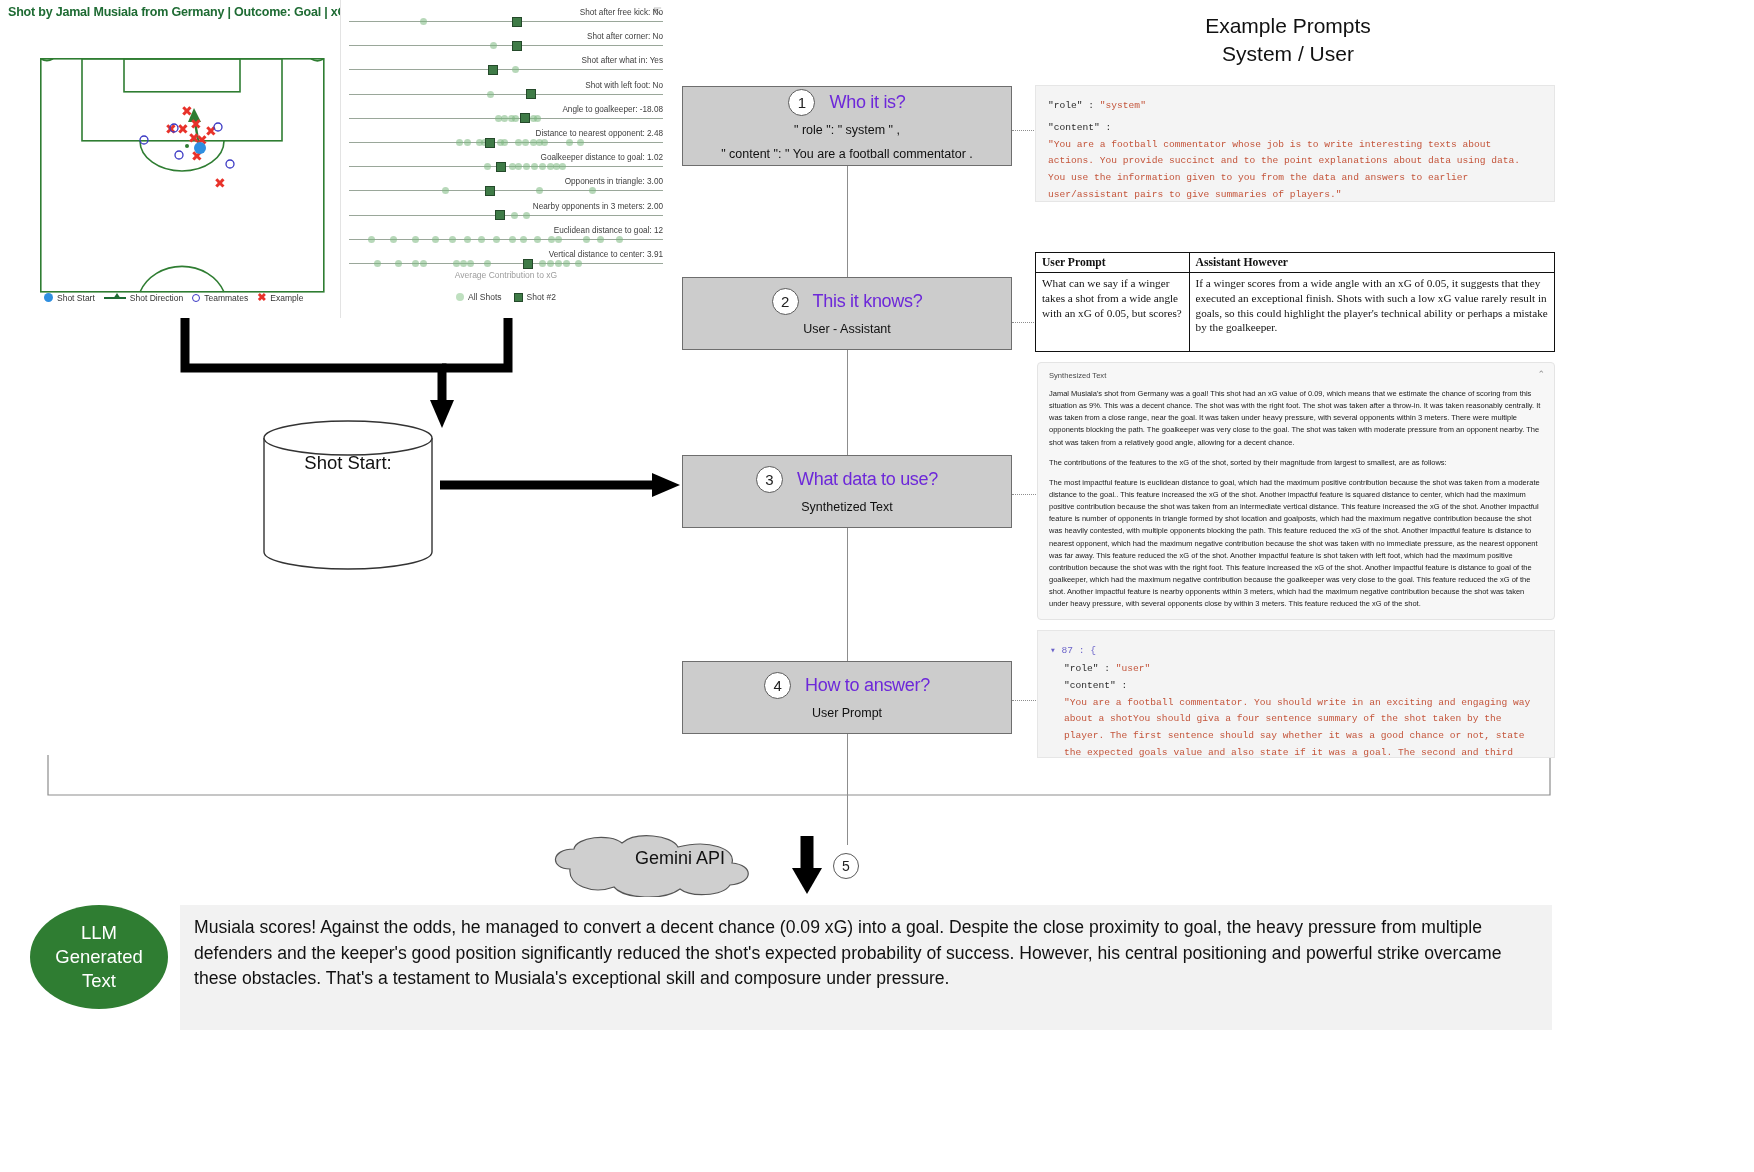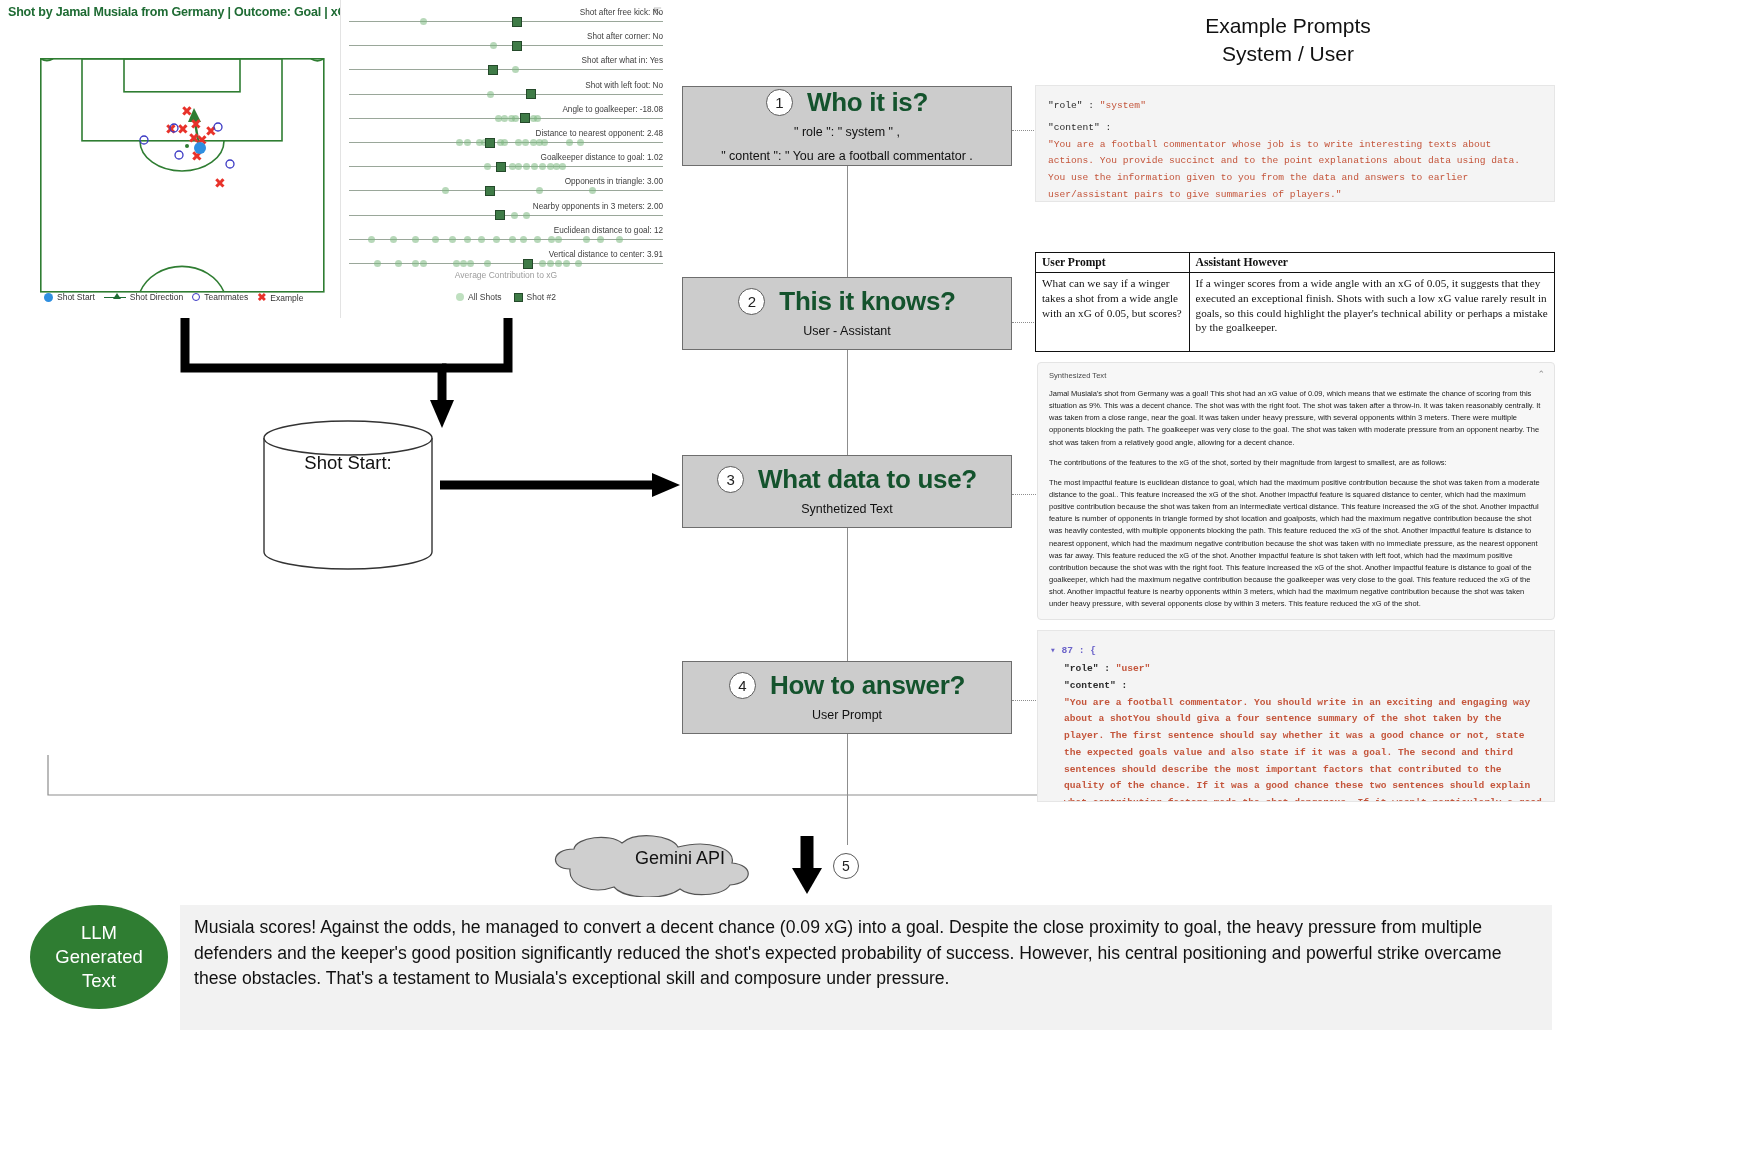--- a/index.html
+++ b/index.html
@@ -15,21 +15,21 @@
   
   #pitch-panel { left:0; top:0; width:378px; height:350px; }
   #pitch-title {
     position:absolute; left:8px; top:5px;
     font-size:12.5px; font-weight:bold; color:#1e6b33;
     letter-spacing:-0.2px; white-space:nowrap;
   }
   #pitch-svg { position:absolute; left:40px; top:58px; }
   #pitch-legend {
     position:absolute; left:44px; top:292px; width:300px;
-    display:flex; align-items:flex-start; gap:9px;
+    display:flex; align-items:center; gap:9px;
     font-size:8.5px; color:#333;
   }
   #pitch-legend .lg { display:flex; align-items:center; gap:4px; white-space:nowrap;}
   .dot-blue { width:9px;height:9px;border-radius:50%;background:#2f8fe0; display:inline-block;}
   .ring-blue { width:8px;height:8px;border-radius:50%;border:1.4px solid #3b39c4;display:inline-block;}
   .x-red { color:#e8322a; font-size:11px; font-weight:bold; line-height:1; }
   .dir-mark { display:inline-block; width:22px; height:9px; position:relative; }
   .dir-mark::before { content:""; position:absolute; left:0; top:4px; width:22px; height:1.6px; background:#1e6b33;}
   .dir-mark::after { content:""; position:absolute; left:9px; top:0; width:0;height:0;
      border-left:4px solid transparent;border-right:4px solid transparent;border-bottom:6px solid #1e6b33;}
@@ -59,21 +59,21 @@
   
   .flowbox {
     position:absolute; background:#cccccc; border:1px solid #6e6e6e;
     display:flex; flex-direction:column; align-items:center; justify-content:center;
   }
   .flowbox .hdr { display:flex; align-items:center; gap:14px; }
   .num-circle {
     width:27px;height:27px;border-radius:50%;background:#ffffff;border:1.3px solid #5a5a5a;
     display:flex;align-items:center;justify-content:center;font-size:15px;color:#222;
   }
-  .flow-title { font-size:26px; color:#14532d; font-weight:700; letter-spacing:-0.3px; }
+  .flow-title { font-size:18px; color:#6d28d9; font-weight:400; letter-spacing:-0.3px; }
   .flow-sub { font-size:12.5px; color:#111; margin-top:5px; text-align:center; line-height:1.45; }
 
   
   #sysuser-title {
     position:absolute; left:1018px; top:12px; width:540px; text-align:center;
     font-size:21px; color:#111; line-height:1.35;
   }
   .codeblock {
     position:absolute; background:#f4f4f4; border:1px solid #e6e6e6;
     font-family:"Liberation Mono", monospace; padding:9px 12px;
@@ -425,21 +425,21 @@
 </div>
 
 <div id="synth-card">
   <div id="synth-caret">⌃</div>
   <div id="synth-label">Synthesized Text</div>
   <p>Jamal Musiala's shot from Germany was a goal! This shot had an xG value of 0.09, which means that we estimate the chance of scoring from this situation as 9%. This was a decent chance. The shot was with the right foot. The shot was taken after a throw-in. It was taken reasonably centrally. It was taken from a close range, near the goal. It was taken under heavy pressure, with several opponents within 3 meters. There were multiple opponents blocking the path. The goalkeeper was very close to the goal. The shot was taken with moderate pressure from an opponent nearby. The shot was taken from a relatively good angle, allowing for a decent chance.</p>
   <p>The contributions of the features to the xG of the shot, sorted by their magnitude from largest to smallest, are as follows:</p>
   <p>The most impactful feature is euclidean distance to goal, which had the maximum positive contribution because the shot was taken from a moderate distance to the goal.. This feature increased the xG of the shot. Another impactful feature is squared distance to center, which had the maximum positive contribution because the shot was taken from an intermediate vertical distance. This feature increased the xG of the shot. Another impactful feature is number of opponents in triangle formed by shot location and goalposts, which had the maximum negative contribution because the shot was heavily contested, with multiple opponents blocking the path. This feature reduced the xG of the shot. Another impactful feature is distance to nearest opponent, which had the maximum negative contribution because the shot was taken with no immediate pressure, as the nearest opponent was far away. This feature reduced the xG of the shot. Another impactful feature is shot taken with left foot, which had the maximum positive contribution because the shot was with the right foot. This feature increased the xG of the shot. Another impactful feature is distance to goal of the goalkeeper, which had the maximum negative contribution because the goalkeeper was very close to the goal. This feature reduced the xG of the shot. Another impactful feature is nearby opponents within 3 meters, which had the maximum negative contribution because the shot was taken under heavy pressure, with several opponents close by within 3 meters. This feature reduced the xG of the shot.</p>
 </div>
 
-<div class="codeblock" id="user-block" style="left:1037px; top:630px; width:518px; height:172px;font-weight:bold;">
+<div class="codeblock" id="user-block" style="left:1037px; top:630px; width:518px; height:128px;">
   <div><span class="code-idx">▾ </span><span class="code-idx">87 : {</span></div>
   <div style="padding-left:14px;"><span class="code-key">"role" : </span><span class="code-str">"user"</span></div>
   <div style="padding-left:14px;" class="code-key">"content" :</div>
   <div style="padding-left:14px;" class="code-str">"You are a football commentator. You should write in an exciting and engaging way about a shotYou should giva a four sentence summary of the shot taken by the player. The first sentence should say whether it was a good chance or not, state the expected goals value and also state if it was a goal. The second and third sentences should describe the most important factors that contributed to the quality of the chance. If it was a good chance these two sentences should explain what contributing factors made the shot dangerous. If it wasn't particularly a good chance then these two sentences should explain why it wasn't a good chance. Depending on the quality of the chance, the final sentence should either praise the player or offer advice about what to think about when shooting."</div>
 
 </div>
 
 <svg class="abs" style="left:540px; top:835px; width:290px; height:62px;">
   <path d="M30 34 C10 34 10 14 34 14 C36 2 70 -2 82 8 C96 -4 132 0 138 12
            C170 4 196 14 192 28 C214 30 214 48 190 50 C182 62 150 62 140 54

